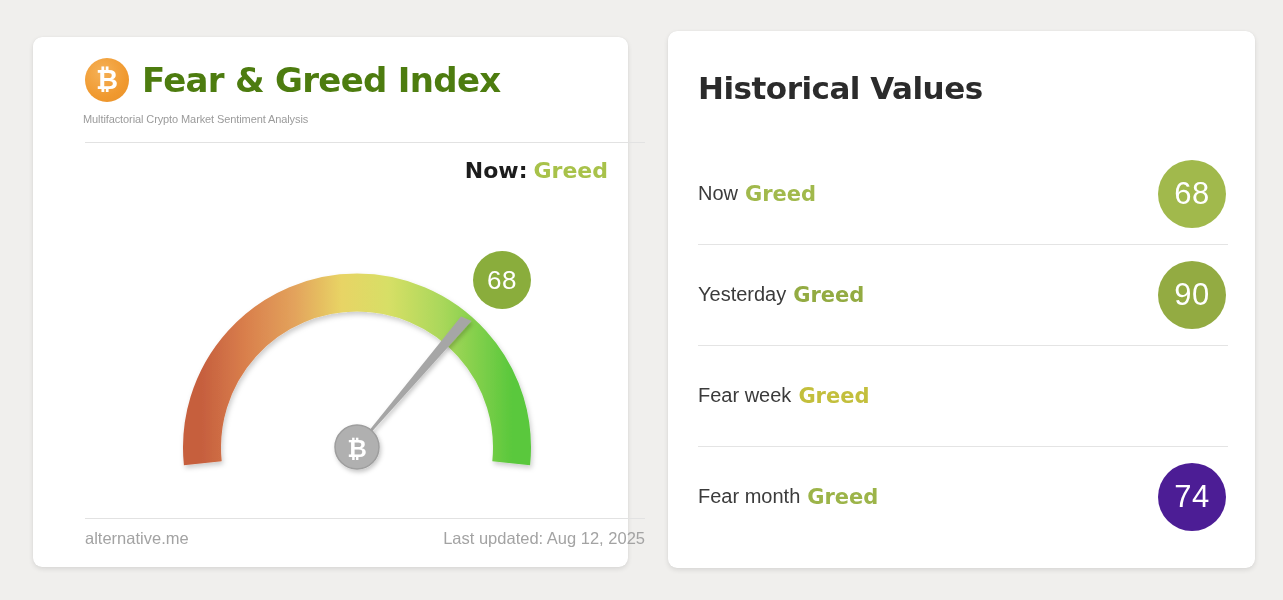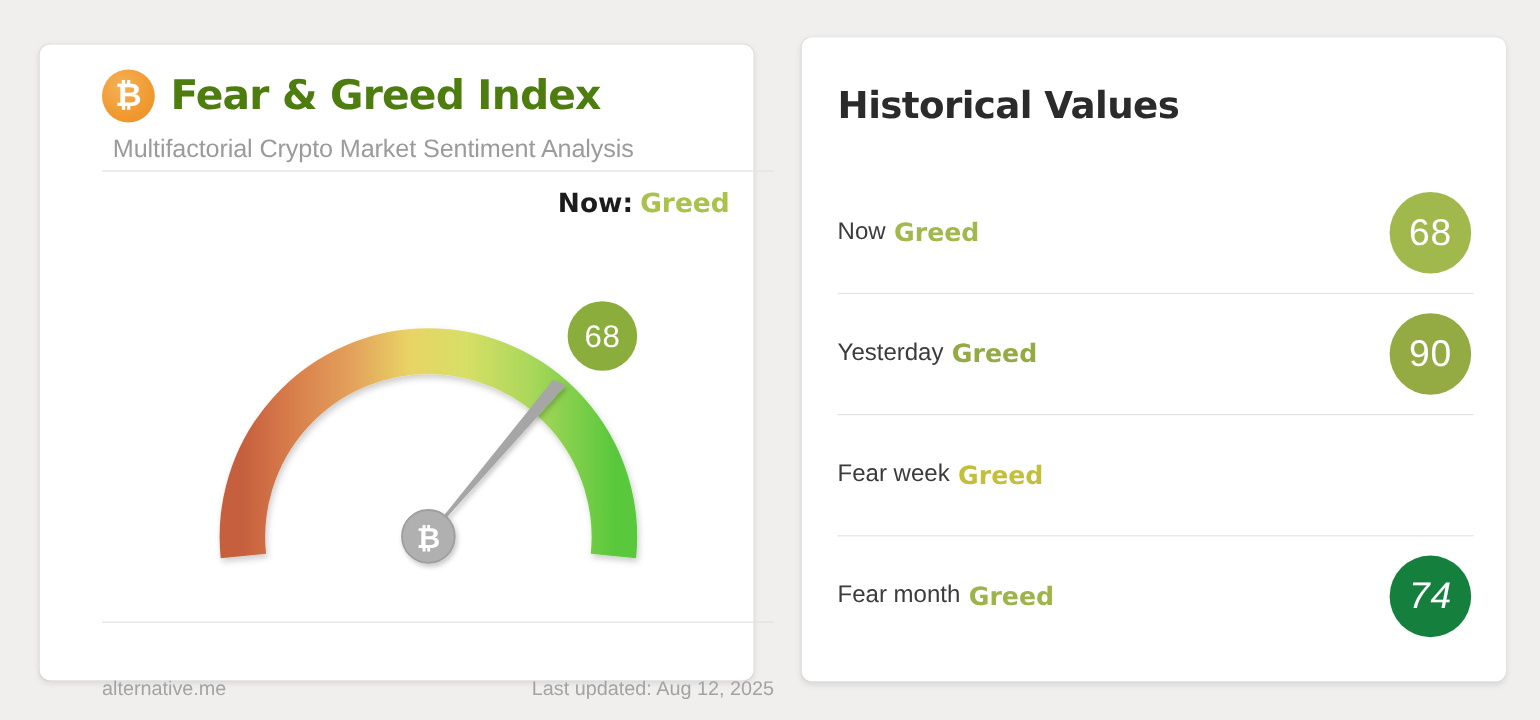--- a/index.html
+++ b/index.html
@@ -70,23 +70,23 @@
   .main-title {
     font-family: "DejaVu Sans", sans-serif;
     font-size: 34px;
     font-weight: bold;
     color: #4d7c0f;
     letter-spacing: -0.7px;
     white-space: nowrap;
   }
   .subtitle {
     position: absolute;
-    left: 61px;
+    left: 50px;
     top: 76px;
-    font-size: 21px;
+    font-size: 11px;
     color: #9b9b9b;
     font-family: "Liberation Sans", sans-serif;
     letter-spacing: -0.1px;
     white-space: nowrap;
   }
   .hr-top {
     position: absolute;
     left: 52px;
     top: 105px;
     width: 560px;
@@ -150,21 +150,20 @@
     position: absolute;
     left: 52px;
     top: 492px;
     width: 560px;
     display: flex;
     justify-content: space-between;
     align-items: center;
     font-size: 16.5px;
     color: #a3a3a3;
     font-family: "Liberation Sans", sans-serif;
-    margin-top: 36px;
   }
 
   
   .hist-title {
     position: absolute;
     left: 30px;
     top: 39px;
     font-size: 31px;
     font-weight: bold;
     color: #2b2b2b;
@@ -304,18 +303,18 @@
           <div class="hist-texts">
             <div class="hist-label">Fear week</div>
             <div class="hist-sent" style="color: rgb(195, 191, 60);">Greed</div>
           </div>
         </div>
         <div class="hist-row">
           <div class="hist-texts">
             <div class="hist-label">Fear month</div>
             <div class="hist-sent" style="color: rgb(156, 180, 73);">Greed</div>
           </div>
-          <div class="hist-badge" style="background: #15803d; font-style: italic;">74</div>
+          <div class="hist-badge" style="background: #4c1d95;">74</div>
         </div>
       </div>
   </div>
 
 </div>
 
 </body></html>

